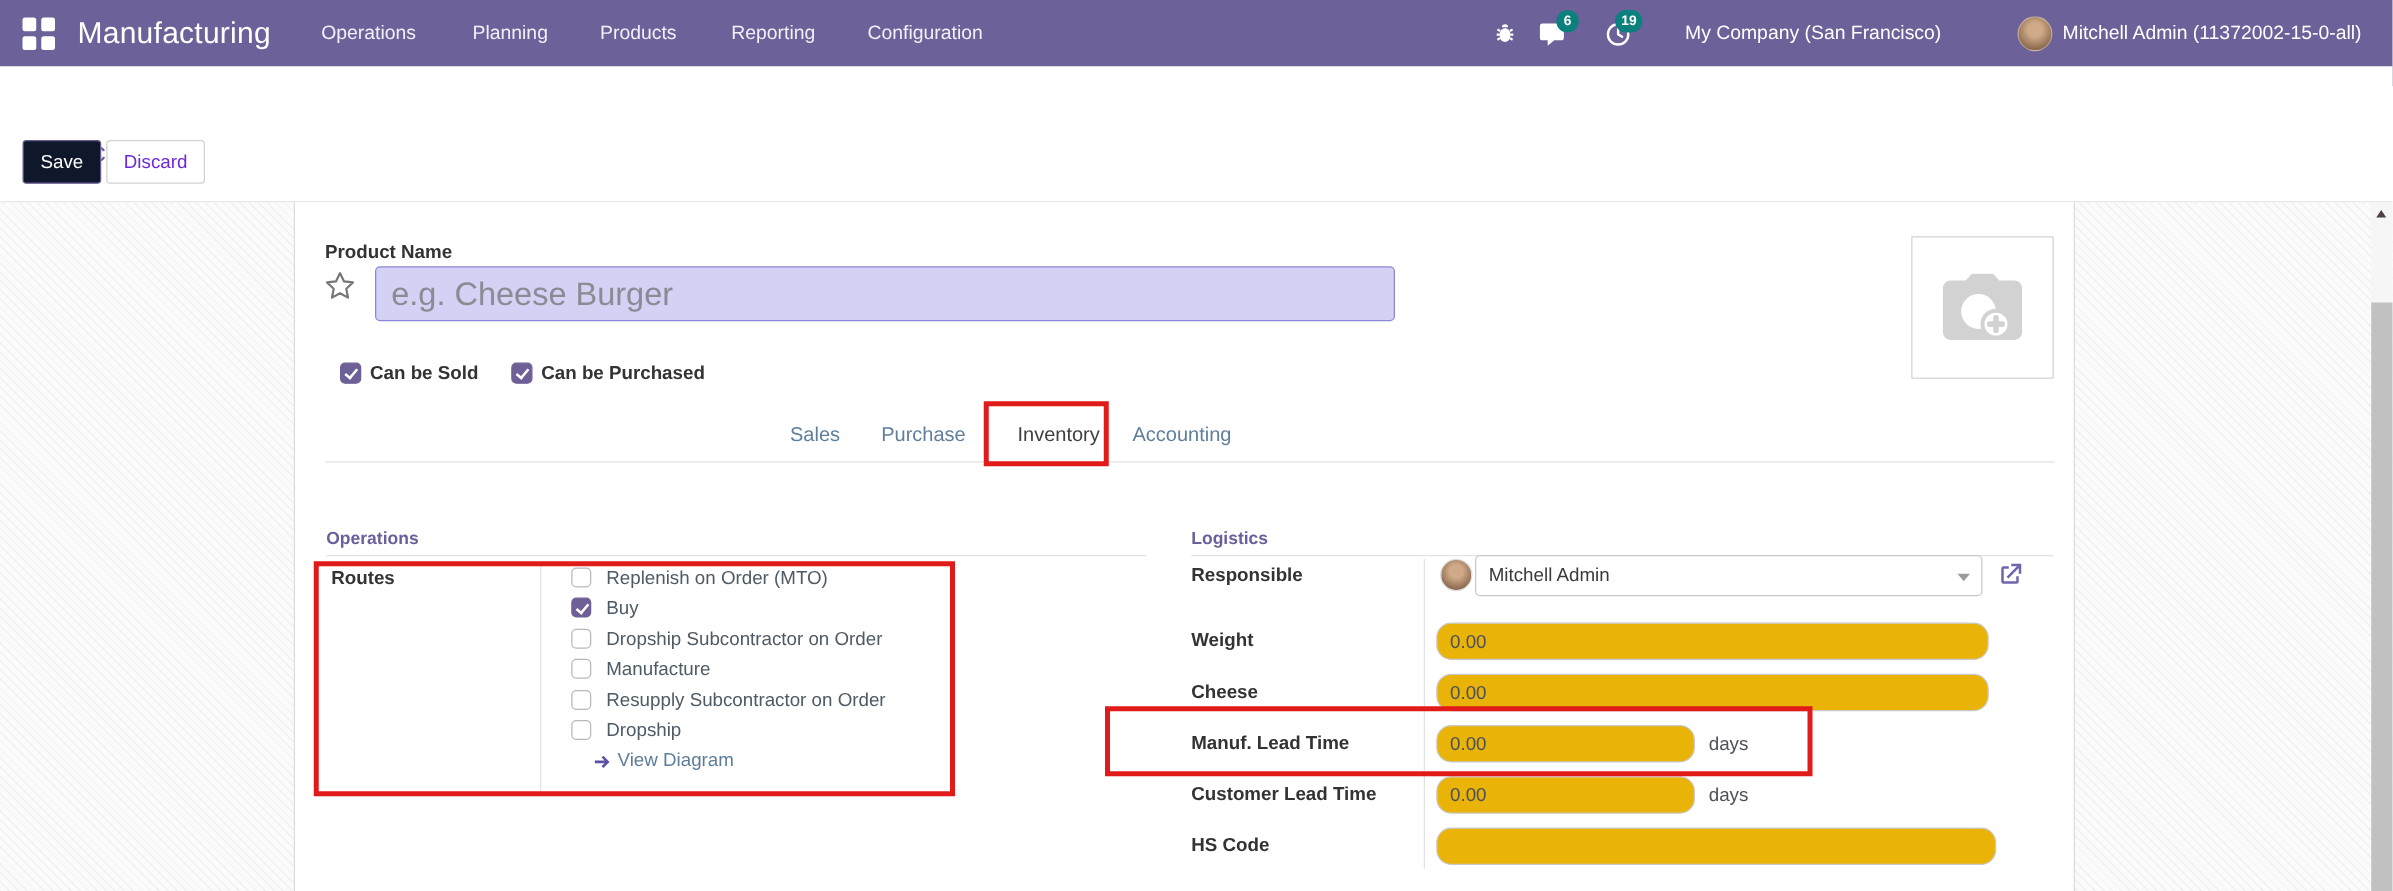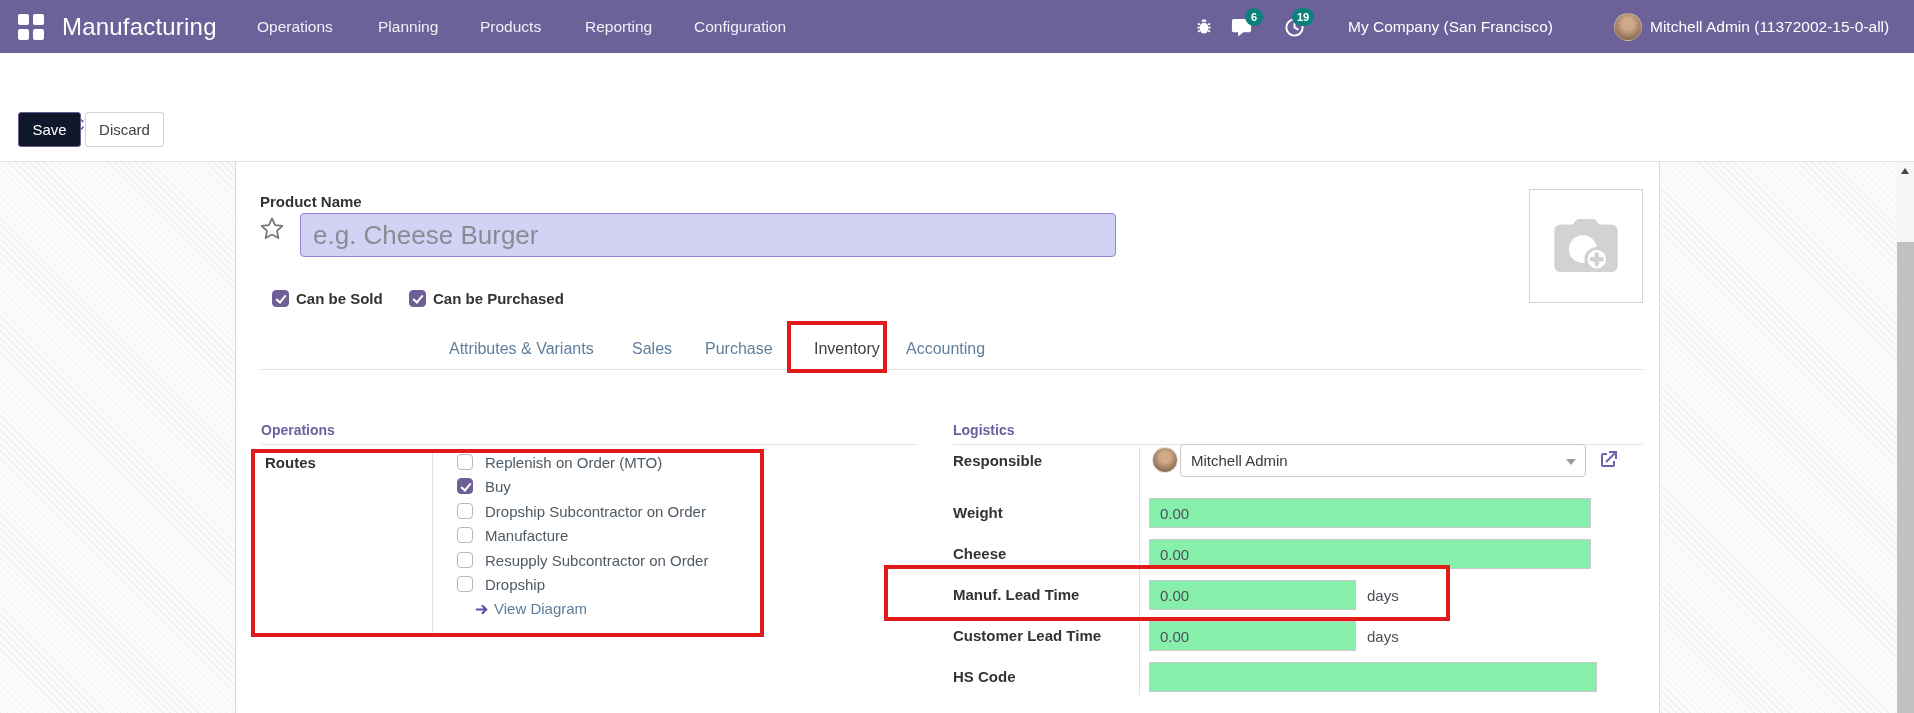--- a/index.html
+++ b/index.html
@@ -19,21 +19,21 @@
     border-radius:10px; font-size:11px; font-weight:bold; line-height:18px; text-align:center; }
   .tb-text { position:absolute; top:0; line-height:53px; font-size:15.5px; cursor:pointer; white-space:nowrap; }
   .avatar { border-radius:50%; background:radial-gradient(circle at 50% 38%, #cfa988 28%, #8a6a4e 75%, #6e523b 100%); border:1px solid rgba(255,255,255,.35); }
 
   
   .control-panel { position:absolute; left:0; top:53px; width:1914px; height:109px; background:#fff; border-bottom:1px solid #e2e2e2; }
   .breadcrumb { position:absolute; left:18px; top:58px; font-size:21px; color:#6c609a; }
   .breadcrumb .sep { margin:0 7px; }
   .btn { position:absolute; top:59px; height:35px; font-size:15px; border-radius:3px; cursor:pointer; font-family:inherit; }
   .btn-save { left:18px; width:63px; background:#0f172a; border:1px solid #685b92; color:#fff; }
-  .btn-discard { left:85px; width:79px; background:#fff; border:1px solid #d2d2d2; color:#404040; }
+  .btn-discard { left:85px; width:79px; background:#fff; border:1px solid #d2d2d2; color:#6d28d9; }
 
   
   .form-area { position:absolute; left:0; top:162px; width:1914px; height:551px; background:#fbfbfb;
     background-image:repeating-linear-gradient(45deg,#f0eff2 0,#f0eff2 1px,transparent 1px,transparent 5px); }
   .sheet { position:absolute; left:235px; top:0; width:1425px; height:551px; background:#fff;
     border-left:1px solid #dbdbdb; border-right:1px solid #dbdbdb; }
 
   .lbl { position:absolute; font-size:15px; font-weight:bold; color:#333; white-space:nowrap; }
   .sect { position:absolute; font-size:14px; font-weight:bold; color:#6b5f9b; }
   .hdiv { position:absolute; height:1px; background:#e4e4e4; }
@@ -50,21 +50,21 @@
   .cb.small { width:16px; height:16px; border-radius:4px; }
   .cb-lbl { position:absolute; font-size:15px; font-weight:bold; color:#333; cursor:pointer; }
 
   .tab { position:absolute; top:166px; height:41px; line-height:41px; font-size:16px; color:#5f7e9c; cursor:pointer; white-space:nowrap; }
   .tab.active { color:#3f3f3f; }
 
   .anno { position:absolute; border:4px solid #e11a1a; z-index:6; pointer-events:none; }
 
   .route-lbl { position:absolute; font-size:15px; color:#4e5a64; line-height:20px; cursor:pointer; white-space:nowrap; }
 
-  .oinput { position:absolute; border:1px solid #c9c9c9; border-radius:0; background:#86efac;
+  .oinput { position:absolute; border:1px solid #c9c9c9; border-radius:12px; background:#eab308;
     font-size:15px; color:#4b5157; padding:0 10px; font-family:inherit; outline:none; }
   .suffix { position:absolute; font-size:15px; color:#4b5157; }
   .f-lbl { line-height:30px; }
 
   .select { position:absolute; left:944px; top:282px; width:406px; height:33px; border:1px solid #c8c8c8;
     border-radius:4px; background:#fff; cursor:pointer; }
   .select .val { position:absolute; left:10px; top:0; line-height:31px; font-size:15px; color:#3a3a3a; }
   .select .caret { position:absolute; right:9px; top:14px; width:0; height:0;
     border-left:5px solid transparent; border-right:5px solid transparent; border-top:6px solid #9a9a9a; }
 
@@ -146,21 +146,20 @@
         <circle cx="15.4" cy="16.2" r="3.4" fill="#fff" stroke="#d2d2d2" stroke-width="1"></circle>
         <path d="M15.4 14.6v3.2M13.8 16.2H17" stroke="#d2d2d2" stroke-width="1.4" stroke-linecap="round"></path>
       </svg>
     </div>
 
     <div class="cb checked" style="left:36px; top:128px;"></div>
     <div class="cb-lbl" style="left:60px; top:128px;">Can be Sold</div>
     <div class="cb checked" style="left:173px; top:128px;"></div>
     <div class="cb-lbl" style="left:197px; top:128px;">Can be Purchased</div>
 
-    <div class="tab" style="left:213px;">Attributes &amp; Variants</div>
     <div class="tab" style="left:396px;">Sales</div>
     <div class="tab" style="left:469px;">Purchase</div>
     <div class="tab active" style="left:578px;">Inventory</div>
     <div class="tab" style="left:670px;">Accounting</div>
     <div class="hdiv" style="left:24px; top:207px; width:1384px;"></div>
     <div class="anno" style="left:551px; top:159px; width:100px; height:52px;"></div>
 
     <div class="sect" style="left:25px; top:260px;">Operations</div>
     <div class="hdiv" style="left:25px; top:282px; width:656px;"></div>
 

